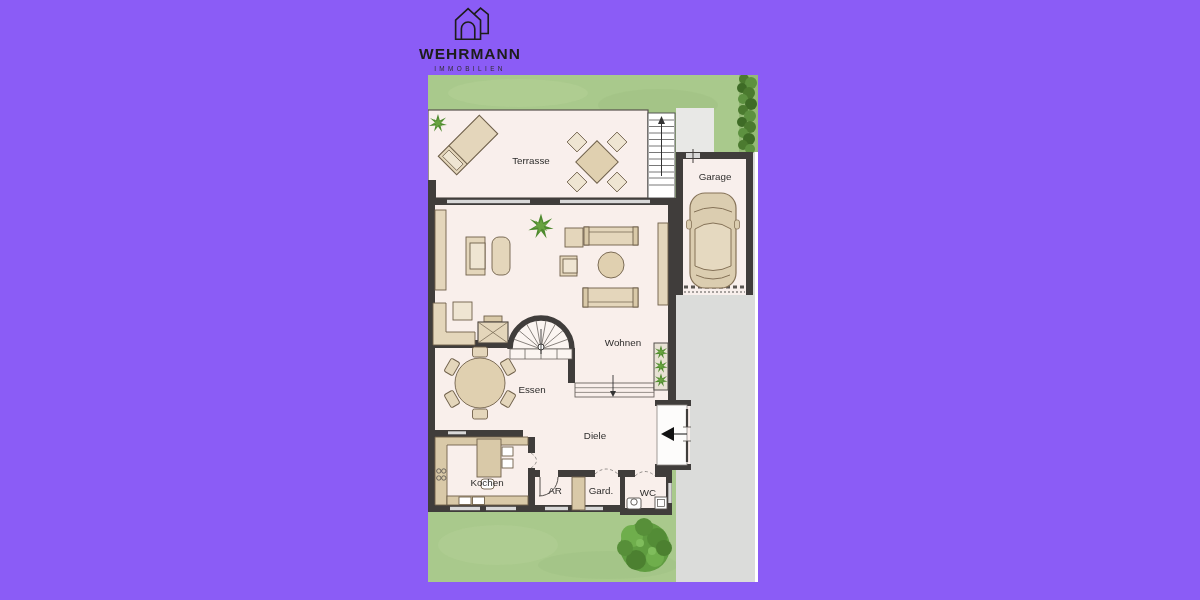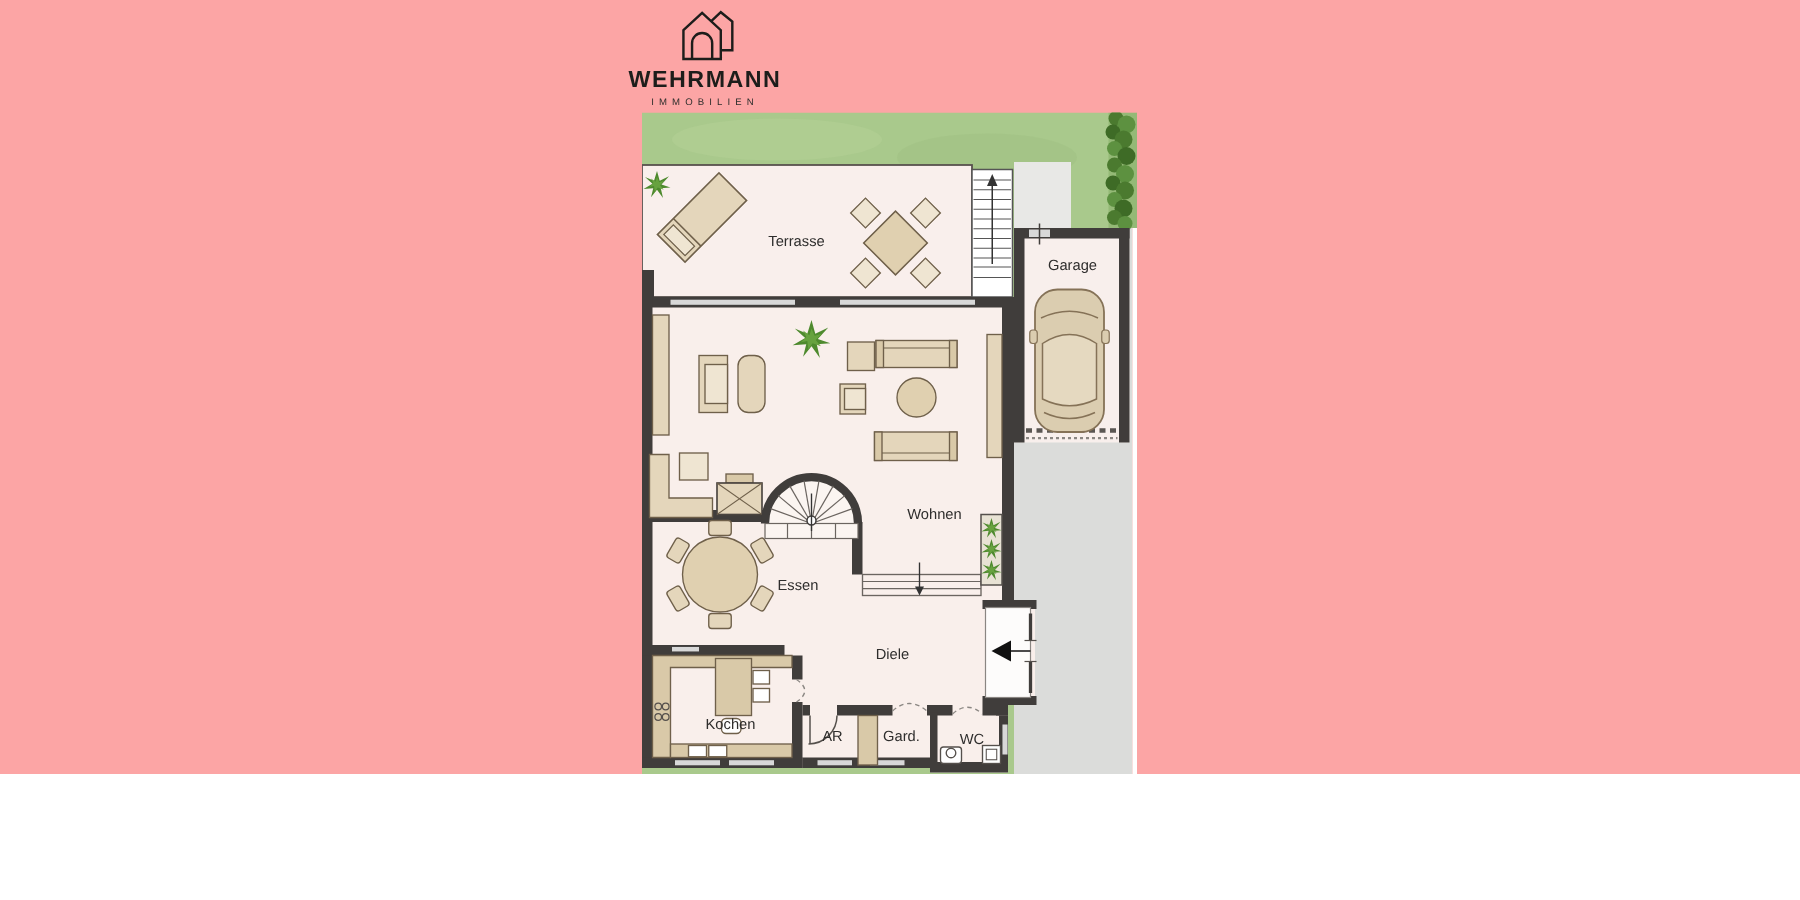--- a/index.html
+++ b/index.html
@@ -1,16 +1,16 @@
 <!DOCTYPE html>
 <html><head>
 <meta charset="utf-8">
 <style>
   html,body{margin:0;padding:0;background:#ffffff;}
-  .canvas{position:relative;width:1200px;height:516px;background:#fca5a5;overflow:hidden;
+  .canvas{position:relative;width:1200px;height:600px;background:#8b5cf6;overflow:hidden;
           font-family:"Liberation Sans", sans-serif;}
   .logo{position:absolute;left:405px;top:3px;width:130px;text-align:center;}
   .logo-icon{display:block;margin:0 auto;}
   .brand{font-size:15.5px;font-weight:700;letter-spacing:1px;color:#1d1d1b;margin-top:2px;}
   .sub{font-size:6.4px;letter-spacing:3.4px;color:#2e2e2c;margin-top:2px;}
   svg text{font-family:"Liberation Sans", sans-serif;}
   .room-label{font-size:9.8px;fill:#2e2d2c;}
 </style>
 </head>
 <body>

